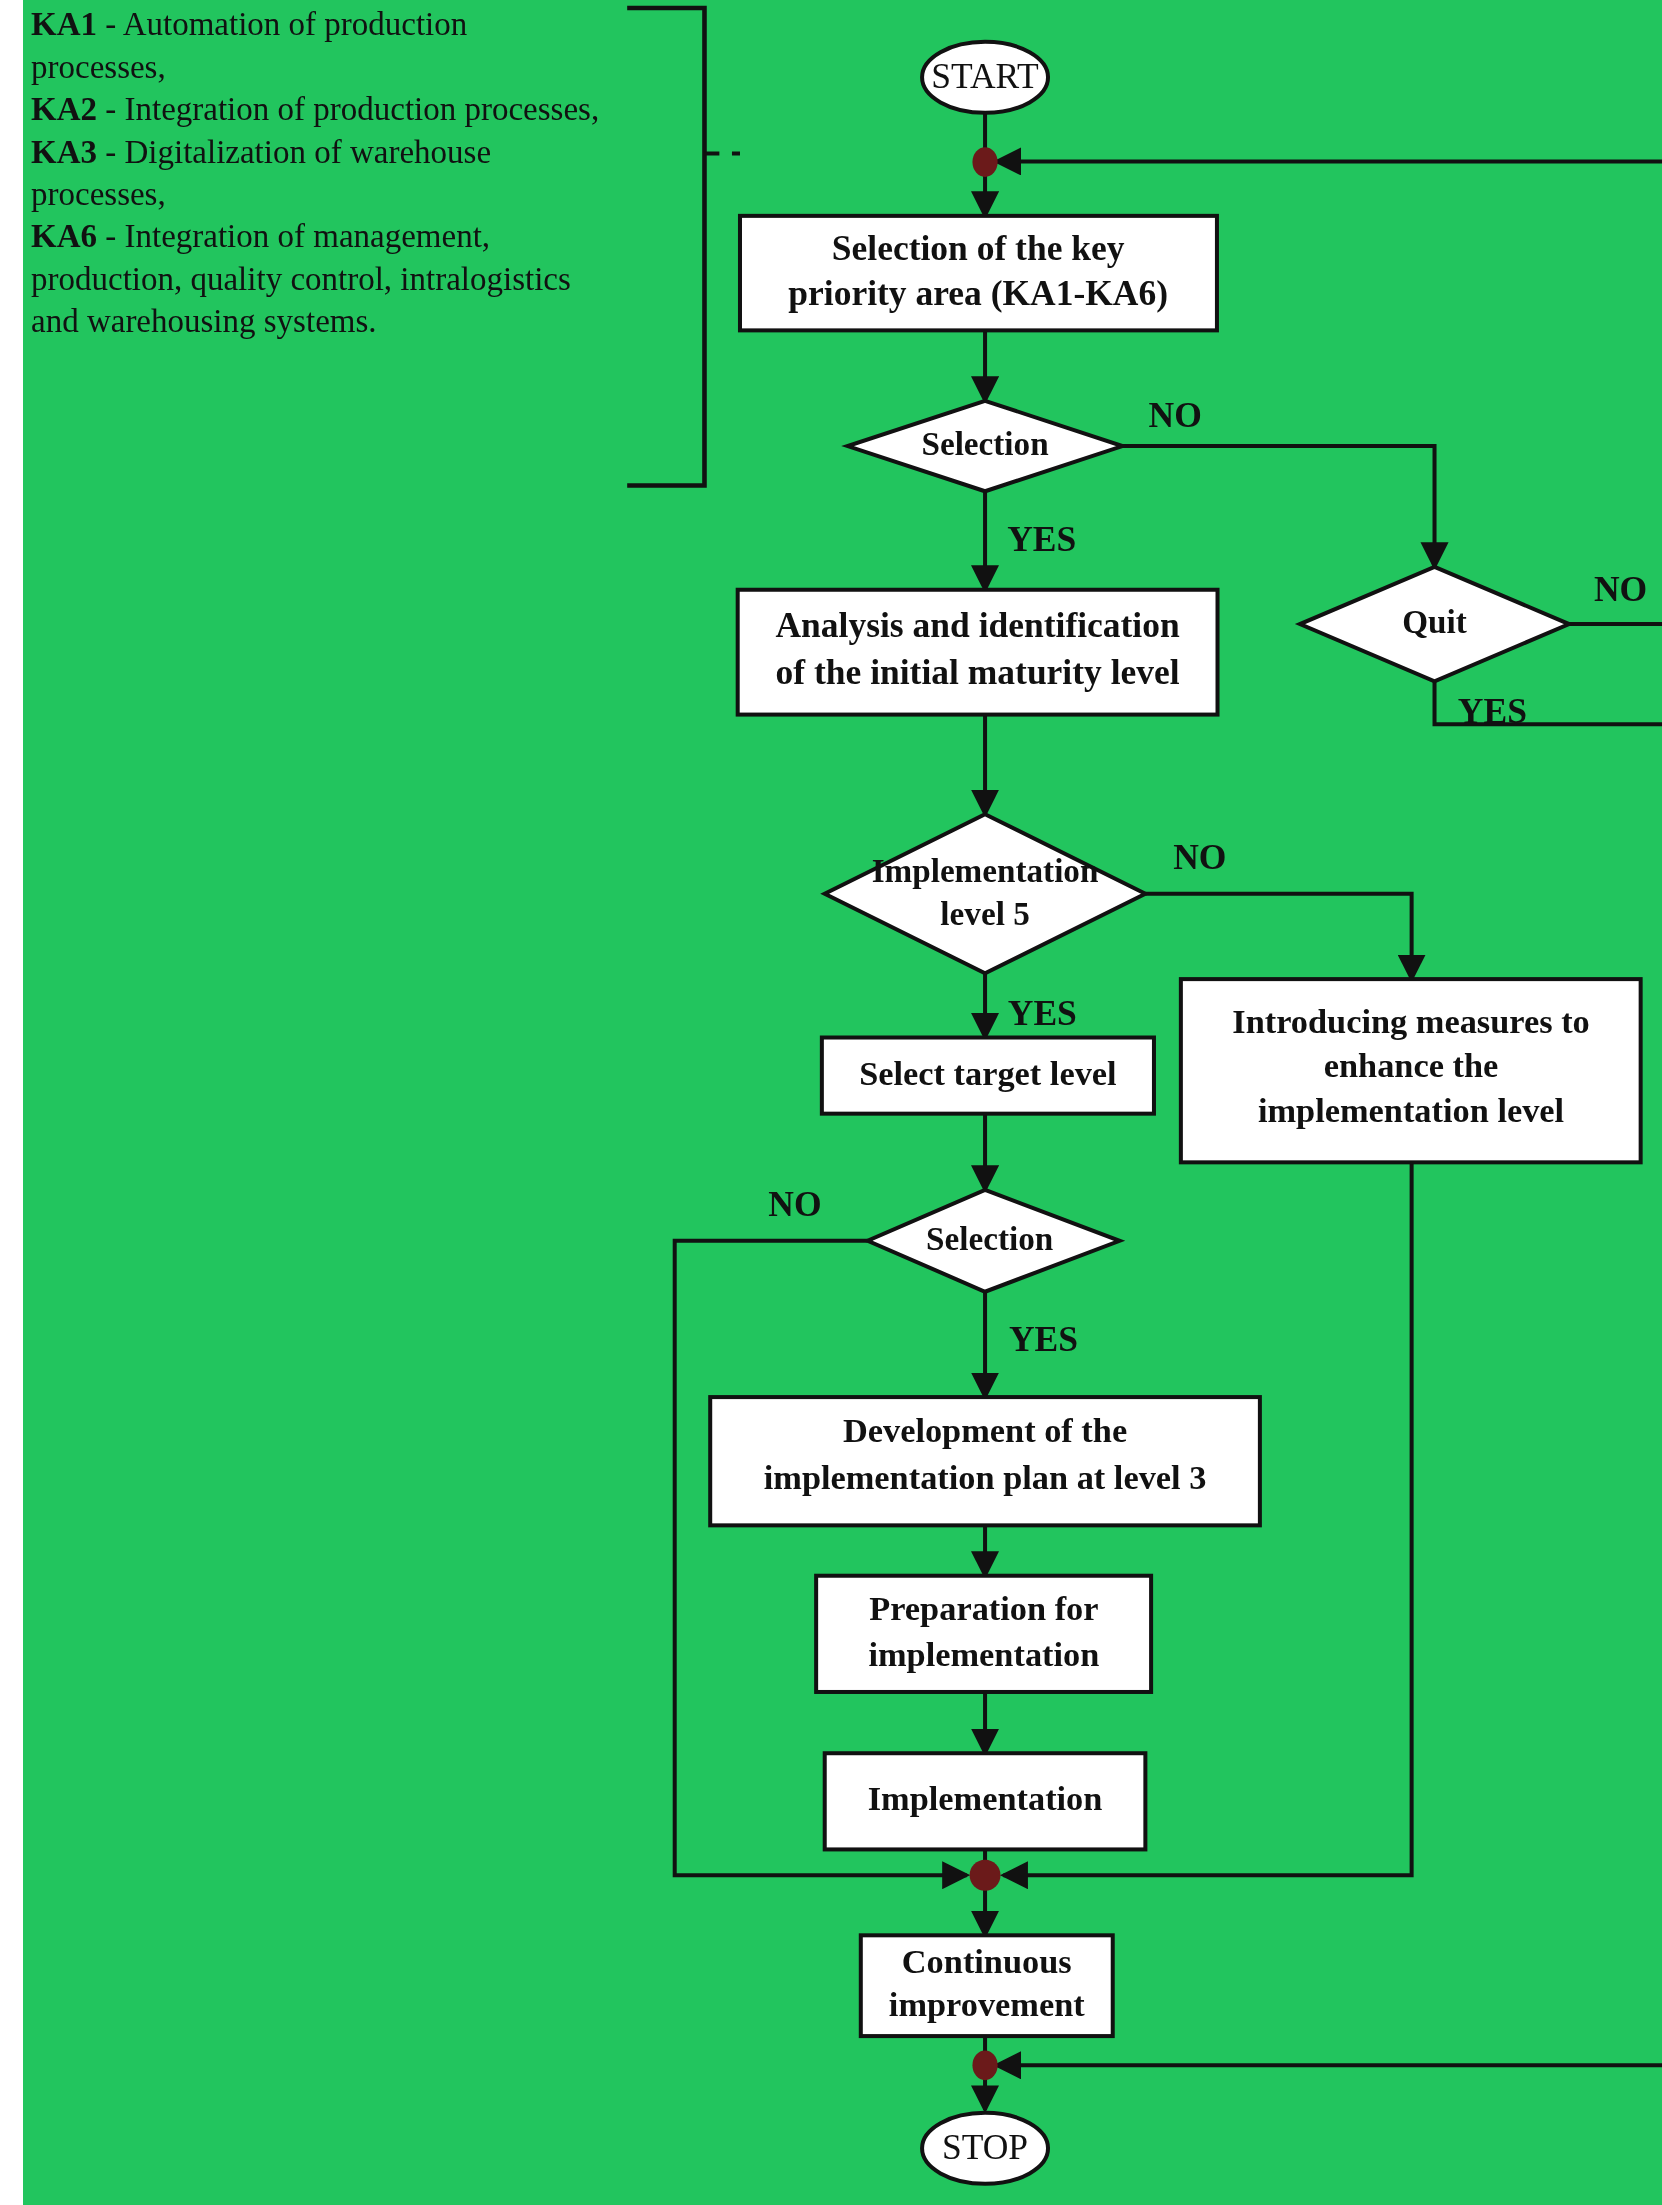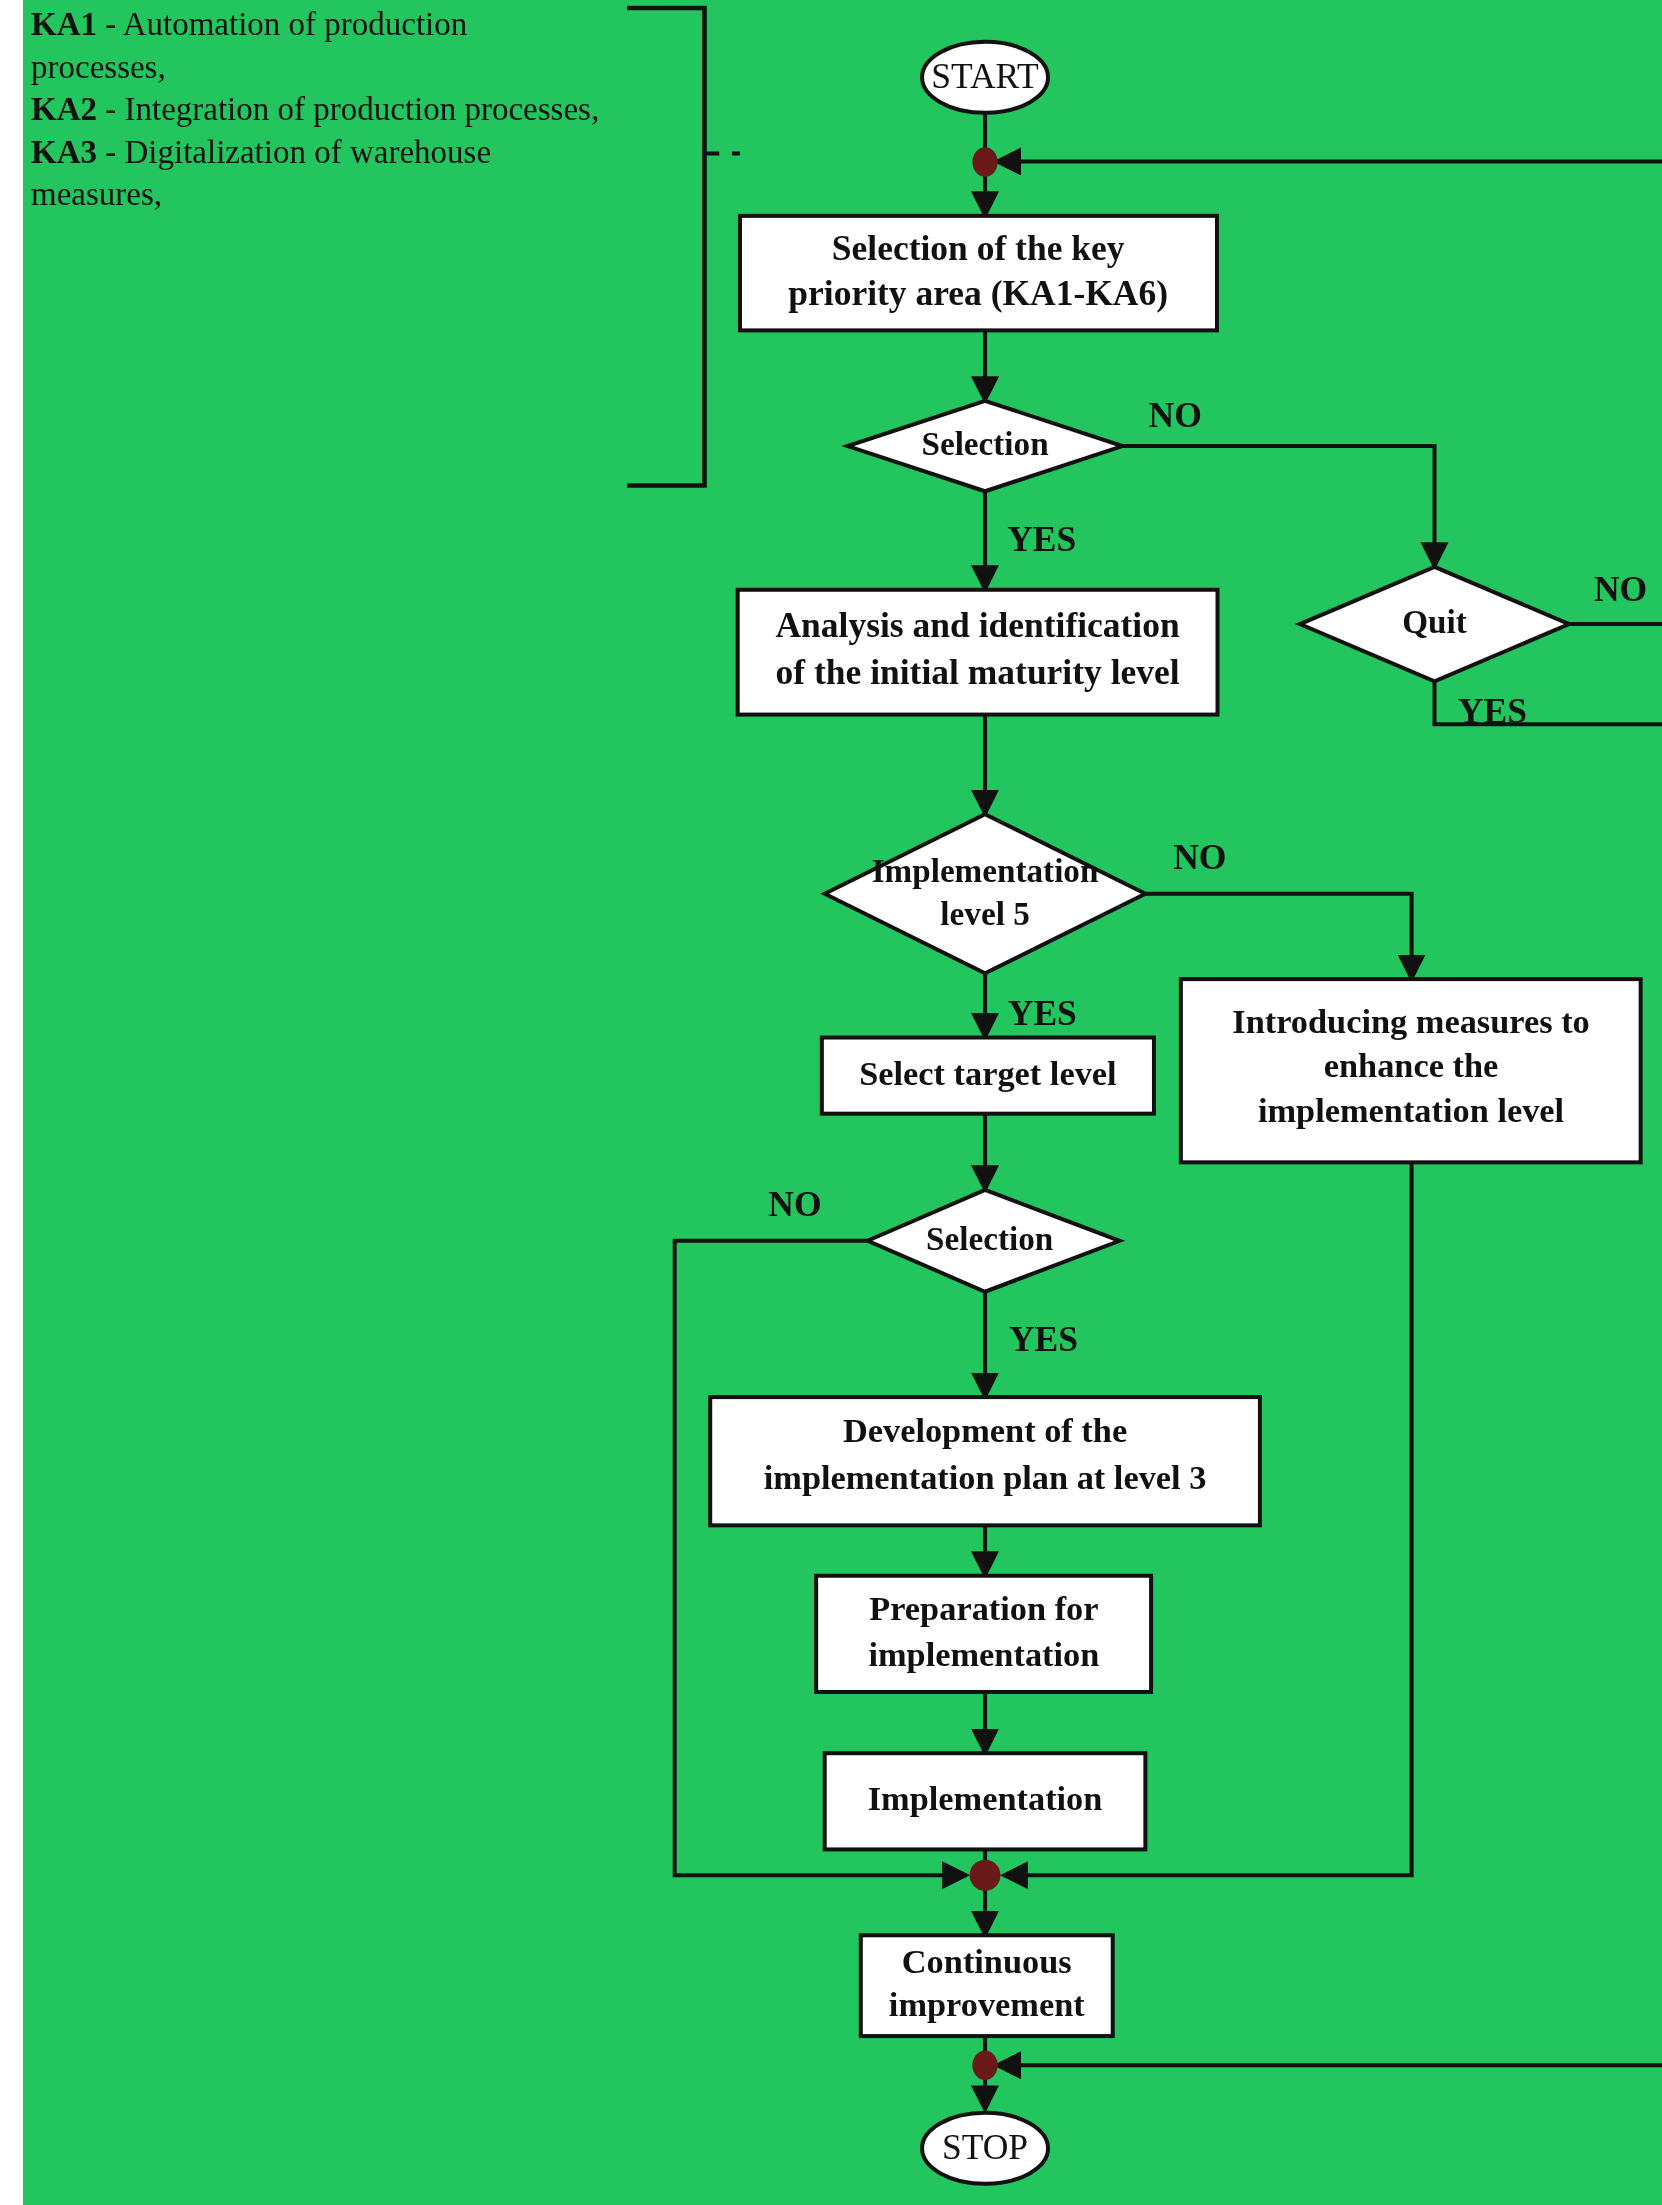--- a/index.html
+++ b/index.html
@@ -42,21 +42,22 @@
   .jdot{stroke:none;}
 </style>
 </head>
 <body>
 
 <div id="page">
 
   <div class="legend">
     <div class="row"><b>KA1</b><span> - Automation of production processes,</span></div>
     <div class="row"><b>KA2</b><span> - Integration of production processes,</span></div>
-    <div class="row"><b>KA3</b><span> - Digitalization of warehouse measures,</span></div>
+    <div class="row"><b>KA3</b><span> - Digitalization of warehouse processes,</span></div>
+    <div class="row"><b>KA6</b><span> - Integration of management, production, quality control, intralogistics and warehousing systems.</span></div>
   </div>
 
   <svg id="flow" viewBox="0 0 2904 3851">
     <defs>
       <marker id="ah" viewBox="0 0 12 12" refX="10.5" refY="6" markerWidth="7" markerHeight="7" orient="auto-start-reverse" markerUnits="strokeWidth">
         <path d="M0,0 L12,6 L0,12 z" fill="#111111"></path>
       </marker>
     </defs>
 
     <g>

